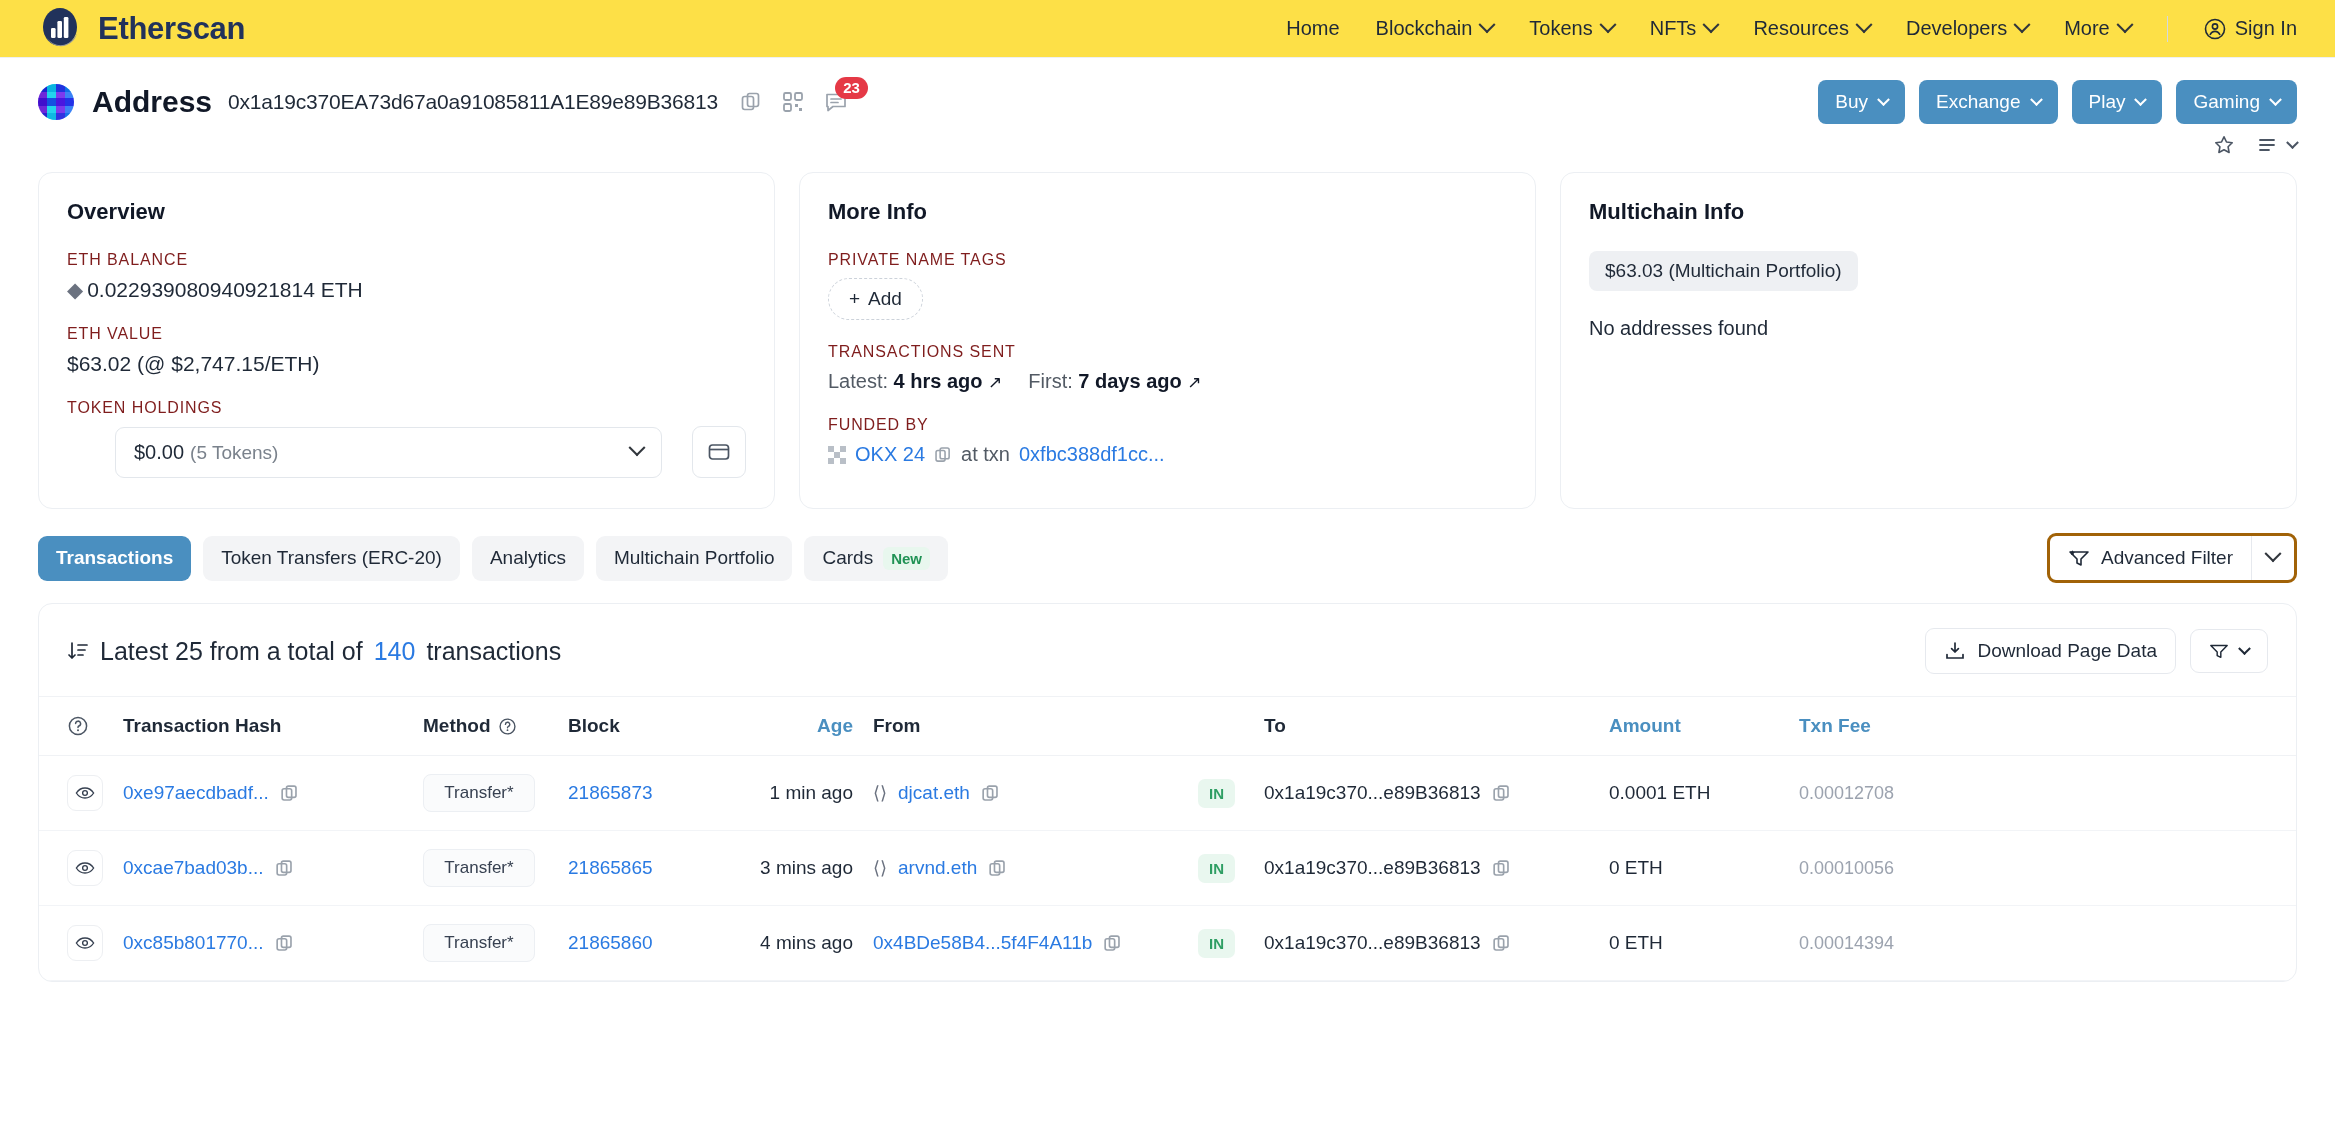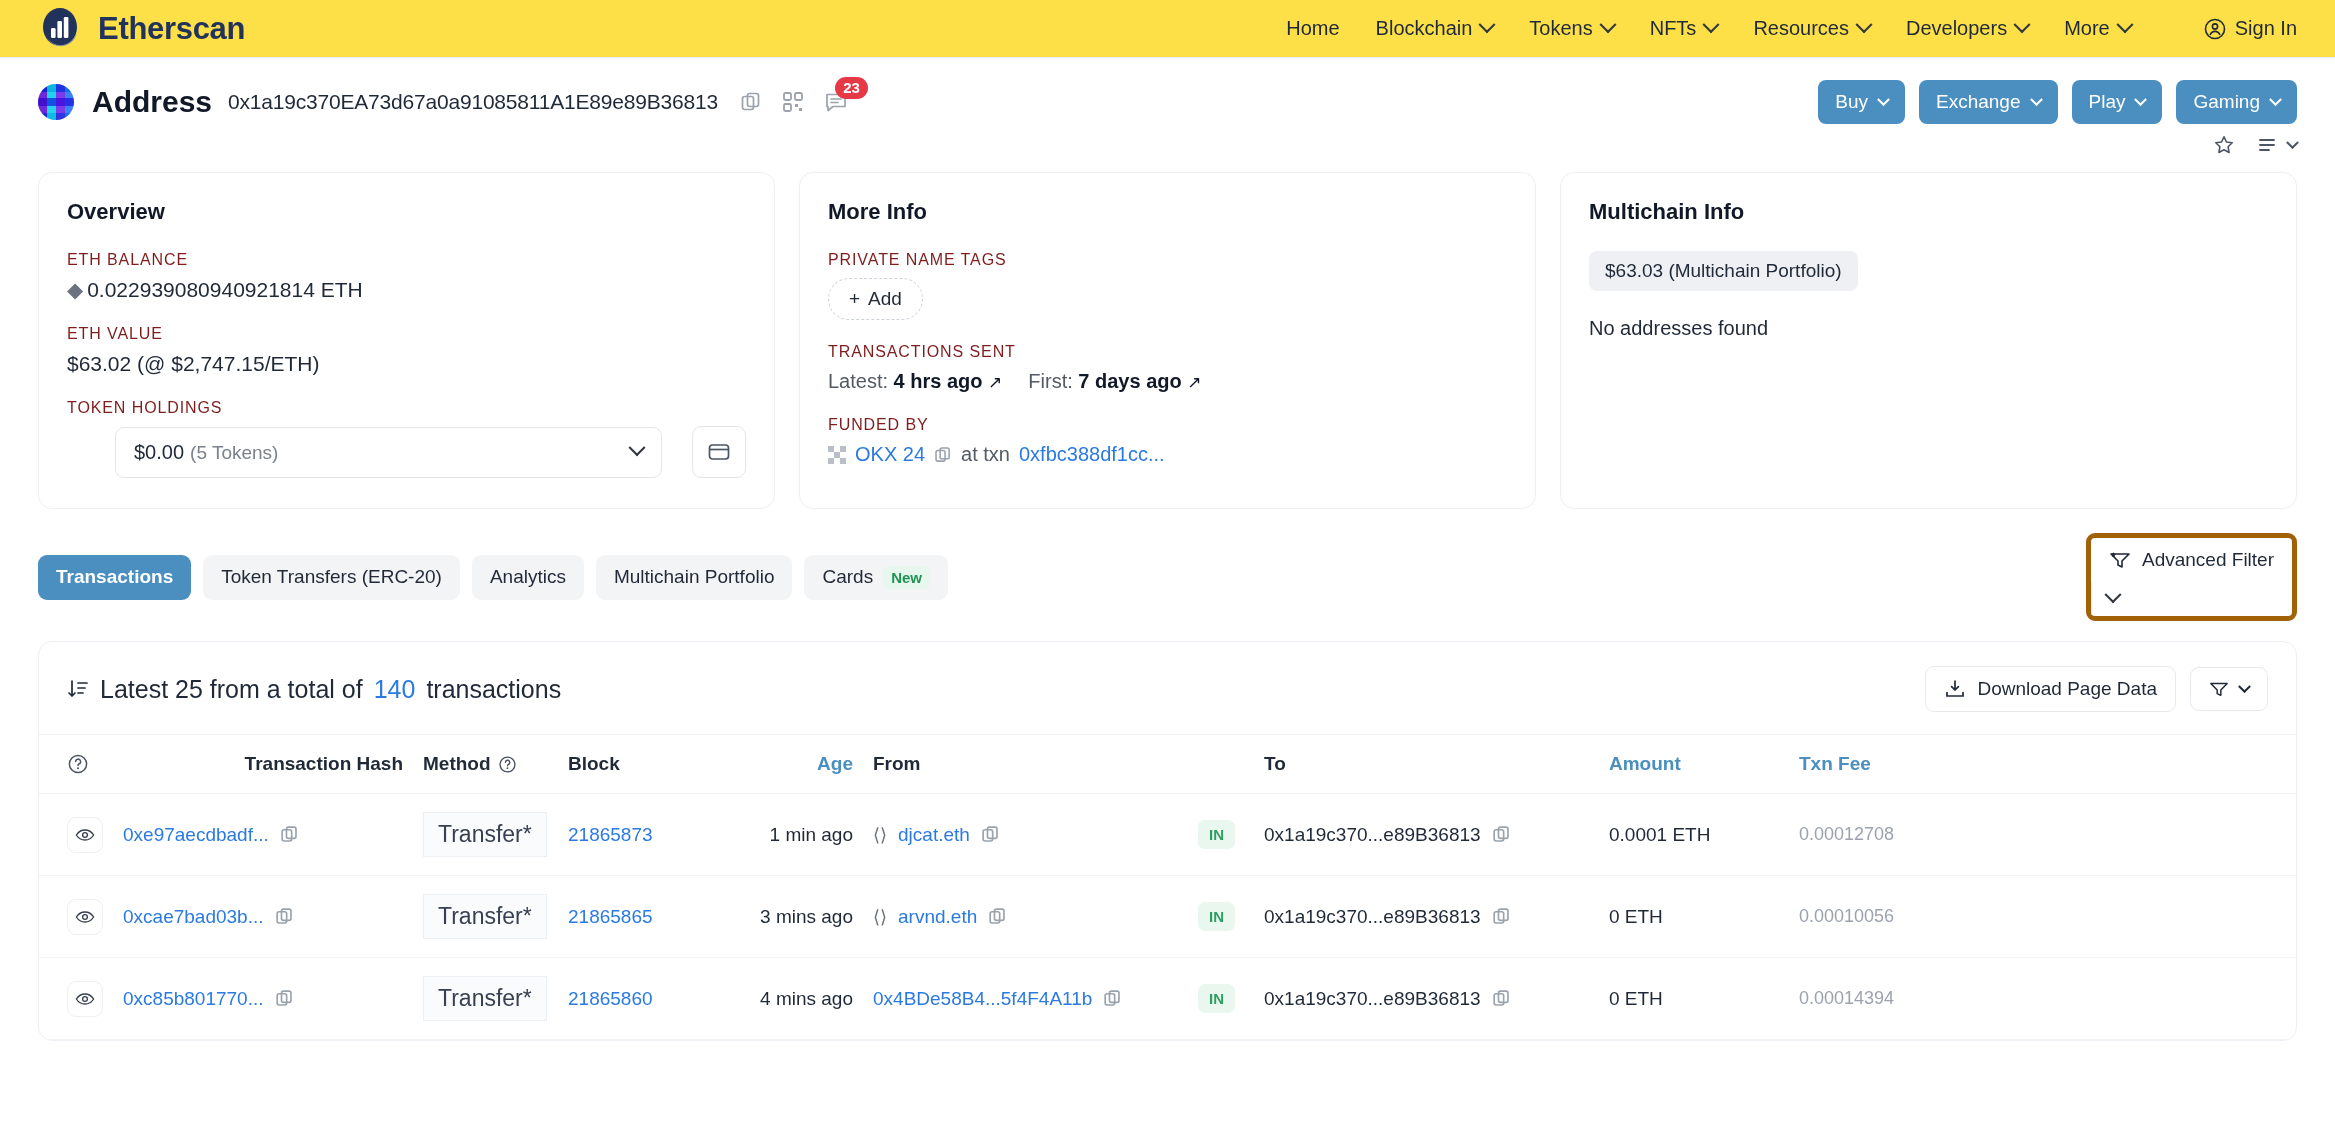--- a/index.html
+++ b/index.html
@@ -130,21 +130,21 @@
     background: #f3f4f6; border-radius: 9px; padding: 11px 18px;
     font-size: 19px; color: #1f2937; cursor: pointer; display: inline-flex; align-items: center; gap: 10px;
   }
   .tab.active { background: #4a8fc0; color: #fff; font-weight: 600; }
   .new-badge {
     background: #e8f7ee; color: #1f9254; border-radius: 6px;
     font-size: 15px; padding: 3px 8px; font-weight: 600;
   }
   .adv-filter {
     margin-left: auto; display: flex; align-items: stretch;
-    border: 5px solid #a16207; border-radius: 9px; overflow: hidden; background: #fff; flex-direction: column;
+    border: 3px solid #a16207; border-radius: 9px; overflow: hidden; background: #fff;
   }
   .adv-filter-main {
     padding: 11px 18px; font-size: 19px; display: flex; align-items: center; gap: 11px; cursor: pointer;
   }
   .adv-filter-caret {
     padding: 11px 15px; border-left: 1px solid #e6e9ee; display: flex; align-items: center; cursor: pointer;
   }
 
   
   .panel {
@@ -167,36 +167,36 @@
   thead th {
     text-align: left; font-size: 19px; font-weight: 700; color: #1f2937;
     padding: 18px 10px; border-bottom: 1px solid #f0f2f5; white-space: nowrap;
   }
   thead th.lnkhdr { color: #4a8fc0; cursor: pointer; }
   tbody td {
     font-size: 19px; padding: 18px 10px; border-bottom: 1px solid #f2f4f7;
     color: #1f2937; white-space: nowrap; vertical-align: middle;
   }
   .c-eye   { width: 64px; padding-left: 28px !important; }
-  .c-hash  { width: 300px; text-align: right; }
+  .c-hash  { width: 300px; }
   .c-meth  { width: 145px; }
   .c-block { width: 140px; }
   .c-age   { width: 165px; text-align: right; }
   .c-from  { width: 325px; }
   .c-dir   { width: 66px; }
   .c-to    { width: 345px; }
   .c-amt   { width: 190px; }
   .eye-box {
     width: 36px; height: 36px; border: 1px solid #edeff2; border-radius: 9px;
     display: flex; align-items: center; justify-content: center; cursor: pointer;
   }
   .cell-flex { display: flex; align-items: center; gap: 11px; }
   .pill-method {
     display: inline-block; border: 1px solid #eceff3; background: #fafbfc;
-    border-radius: 0; padding: 8px 14px; font-size: 23px; color: #374151; min-width: 112px; text-align: center;
+    border-radius: 8px; padding: 8px 14px; font-size: 17px; color: #374151; min-width: 112px; text-align: center;
   }
   .pill-in {
     display: inline-block; background: #e9f7ef; color: #2e9e63;
     border-radius: 7px; padding: 6px 11px; font-size: 15px; font-weight: 600;
   }
   .fee { color: #9ca3af; font-size: 18px; }
   .brk { color: #6b7280; font-size: 18px; }
   svg { display: block; }
 </style>
 </head>

